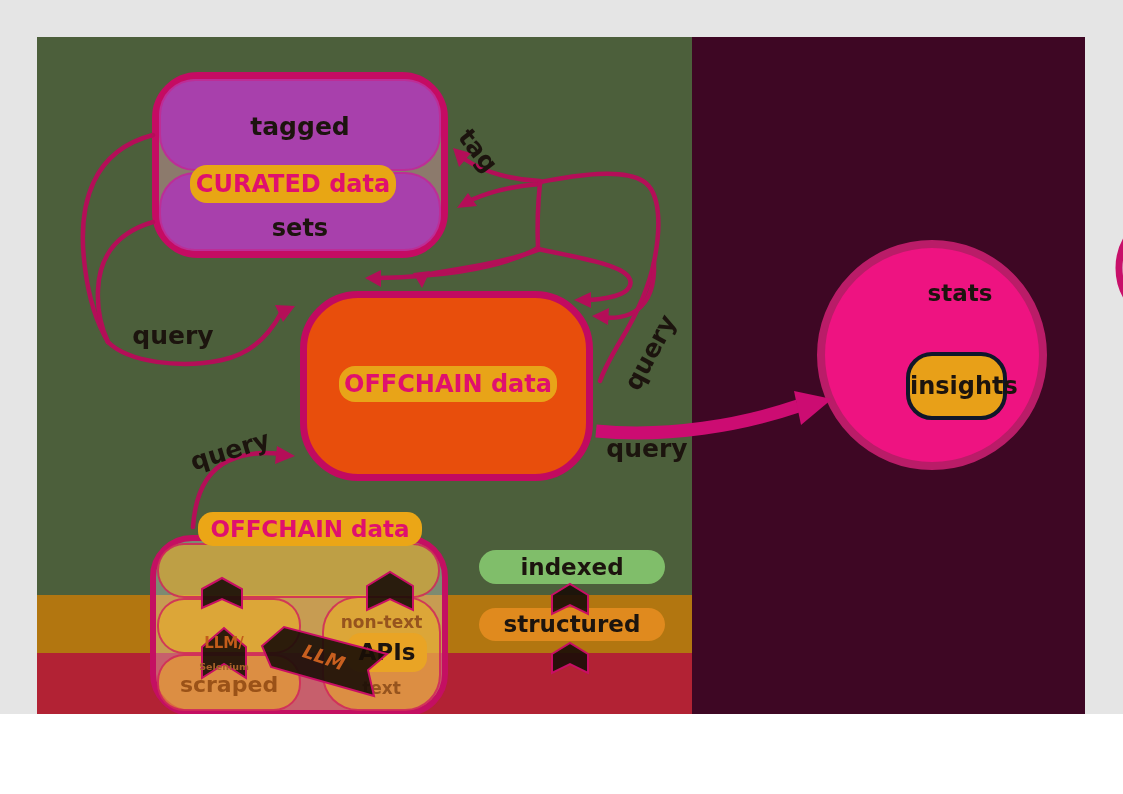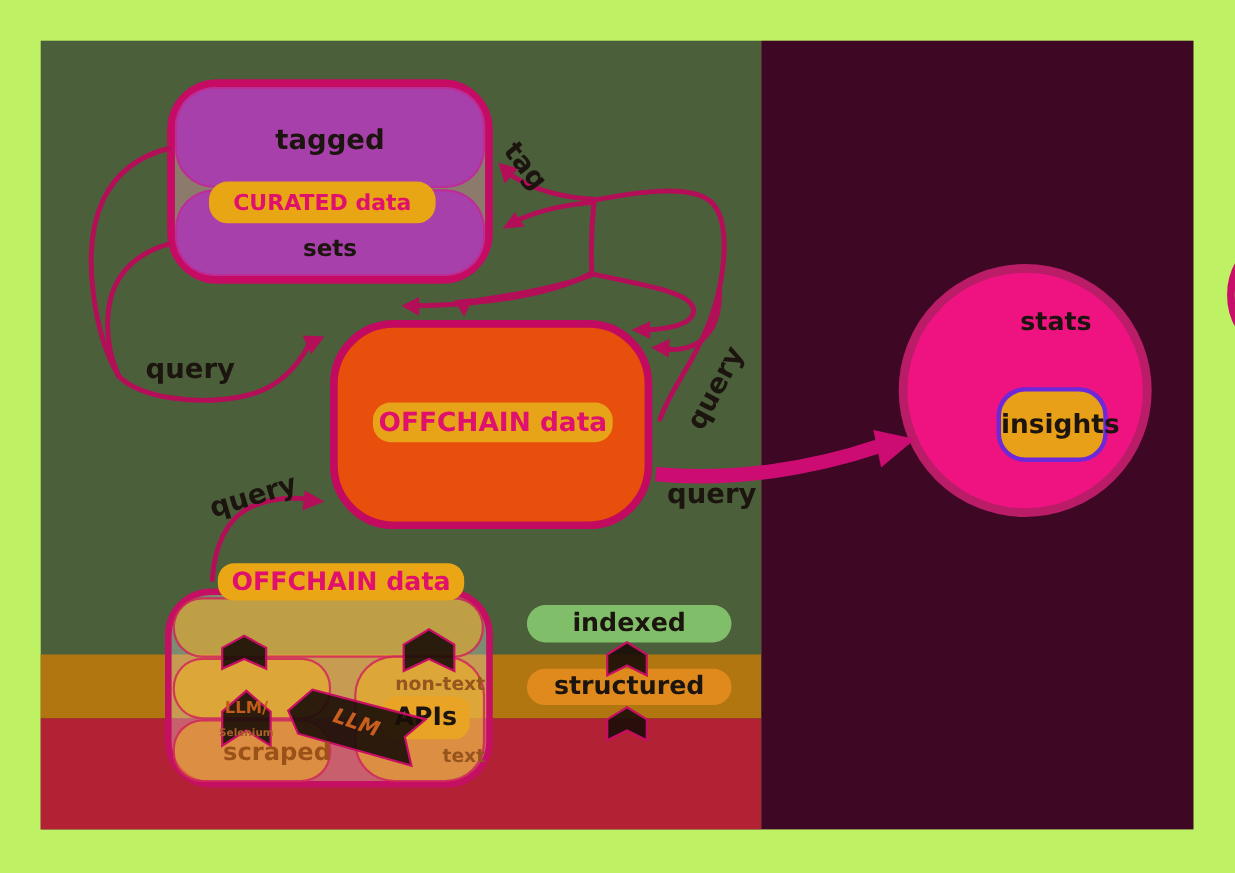--- a/index.html
+++ b/index.html
@@ -1,36 +1,36 @@
 <!DOCTYPE html>
 <html><head>
 <meta charset="utf-8">
 <style>
   * { box-sizing: border-box; margin: 0; padding: 0; }
   body { background: #ffffff; font-family: "DejaVu Sans", "Liberation Sans", sans-serif; }
-  #canvas { position: relative; width: 1123px; height: 794px; background: #bef264; overflow: hidden; }
+  #canvas { position: relative; width: 1123px; height: 714px; background: #e5e5e5; overflow: hidden; }
   .abs { position: absolute; }
   .txt { color: #1c140e; font-weight: bold; text-align: center; }
   .pinktxt { color: #e0106e; font-weight: bold; text-align: center; }
-  .browntxt { color: #96541e; font-weight: bold; text-align: right; }
+  .browntxt { color: #96541e; font-weight: bold; text-align: center; }
 
   
   .panel-onchain { left: 37px; top: 37px; width: 655px; height: 717px; background: #4c5f3b; }
   .band-structured { left: 37px; top: 595px; width: 655px; height: 58px; background: #b27610; }
   .band-unstructured { left: 37px; top: 653px; width: 655px; height: 101px; background: #b22234; }
   .panel-offchain { left: 692px; top: 37px; width: 393px; height: 717px; background: #3e0724; }
 
   
   .curated-box { left: 152px; top: 72px; width: 296px; height: 186px; background: #8c7a6c; border: 7px solid #c50b63; border-radius: 46px; }
   .curated-sub { background: #a840ac; border: 2px solid rgba(200,35,140,0.65); border-radius: 36px; }
   .curated-top { left: 159px; top: 79px; width: 282px; height: 92px; }
   .curated-bottom { left: 159px; top: 172px; width: 282px; height: 79px; }
-  .curated-pill { left: 190px; top: 165px; width: 206px; height: 38px; background: #e8a614; border-radius: 17px; font-size: 20px; line-height: 38px; }
+  .curated-pill { left: 190px; top: 165px; width: 206px; height: 38px; background: #e8a614; border-radius: 17px; font-size: 24px; line-height: 38px; }
   .lbl-tagged { left: 152px; top: 112px; width: 296px; font-size: 25px; }
-  .lbl-sets { left: 152px; top: 214px; width: 296px; font-size: 21px; }
+  .lbl-sets { left: 152px; top: 214px; width: 296px; font-size: 24px; }
 
   
   .compiled-box { left: 300px; top: 291px; width: 293px; height: 190px; background: #e84e0c; border: 7px solid #c20a60; border-radius: 58px; }
   .compiled-pill { left: 339px; top: 366px; width: 218px; height: 36px; background: #e8a418; border-radius: 16px; font-size: 24px; line-height: 36px; }
 
   
   .off-container { left: 150px; top: 535px; width: 298px; height: 181px; background: rgba(255,255,255,0.28); border: 6px solid #c40f62; border-radius: 42px; }
   .off-sub { background: rgba(233,173,40,0.60); border: 2px solid rgba(204,12,100,0.70); }
   .off-top { left: 157px; top: 543px; width: 283px; height: 55px; border-radius: 27px; }
   .off-left-mid { left: 157px; top: 598px; width: 144px; height: 56px; border-radius: 27px; }
@@ -47,21 +47,21 @@
 
   
   .legend-pill { left: 479px; width: 186px; border-radius: 17px; font-size: 23px; }
   .legend-indexed { top: 550px; height: 34px; line-height: 34px; background: #80be6a; }
   .legend-structured { top: 608px; height: 33px; line-height: 33px; background: #e08a1e; }
   .legend-unstructured { top: 667px; height: 37px; line-height: 37px; background: #ea3a46; }
 
   
   .stats-circle { left: 817px; top: 240px; width: 230px; height: 230px; background: #ee1381; border: 8px solid #ba1c68; border-radius: 50%; }
   .lbl-stats { left: 845px; top: 280px; width: 230px; font-size: 23px; }
-  .insights-pill { left: 906px; top: 352px; width: 101px; height: 68px; background: #e8a018; border: 4px solid #6d28d9; border-radius: 26px; font-size: 24px; line-height: 60px; }
+  .insights-pill { left: 906px; top: 352px; width: 101px; height: 68px; background: #e8a018; border: 4px solid #0f172a; border-radius: 26px; font-size: 24px; line-height: 60px; }
 
   
   .edge-lbl { font-size: 25px; }
   .lbl-query-left { left: 118px; top: 321px; width: 110px; }
   .lbl-tag { left: 448px; top: 136px; width: 60px; transform: rotate(52deg); }
   .lbl-query-right { left: 608px; top: 338px; width: 84px; transform: rotate(-62deg); }
   .lbl-query-bottom { left: 180px; top: 436px; width: 100px; transform: rotate(-17deg); }
   .lbl-query-main { left: 597px; top: 434px; width: 100px; }
 
   svg.overlay { position: absolute; left: 0; top: 0; pointer-events: none; }

